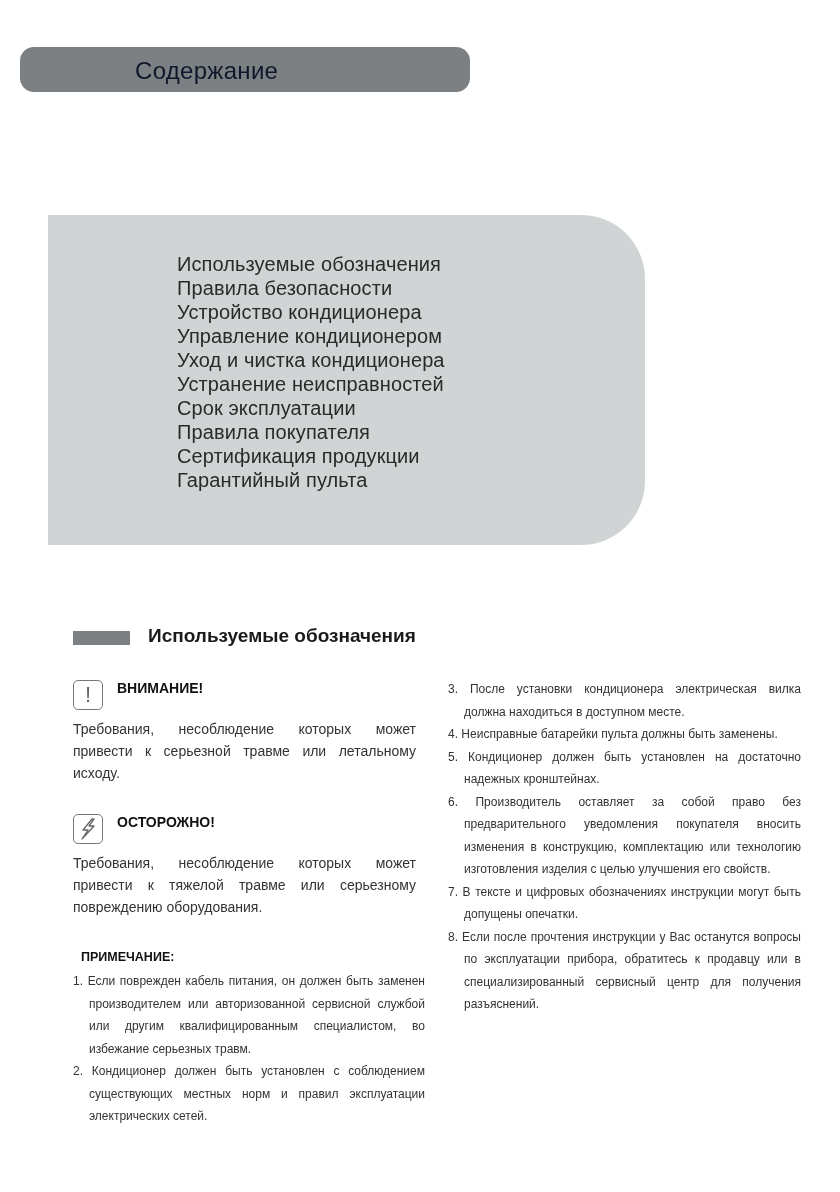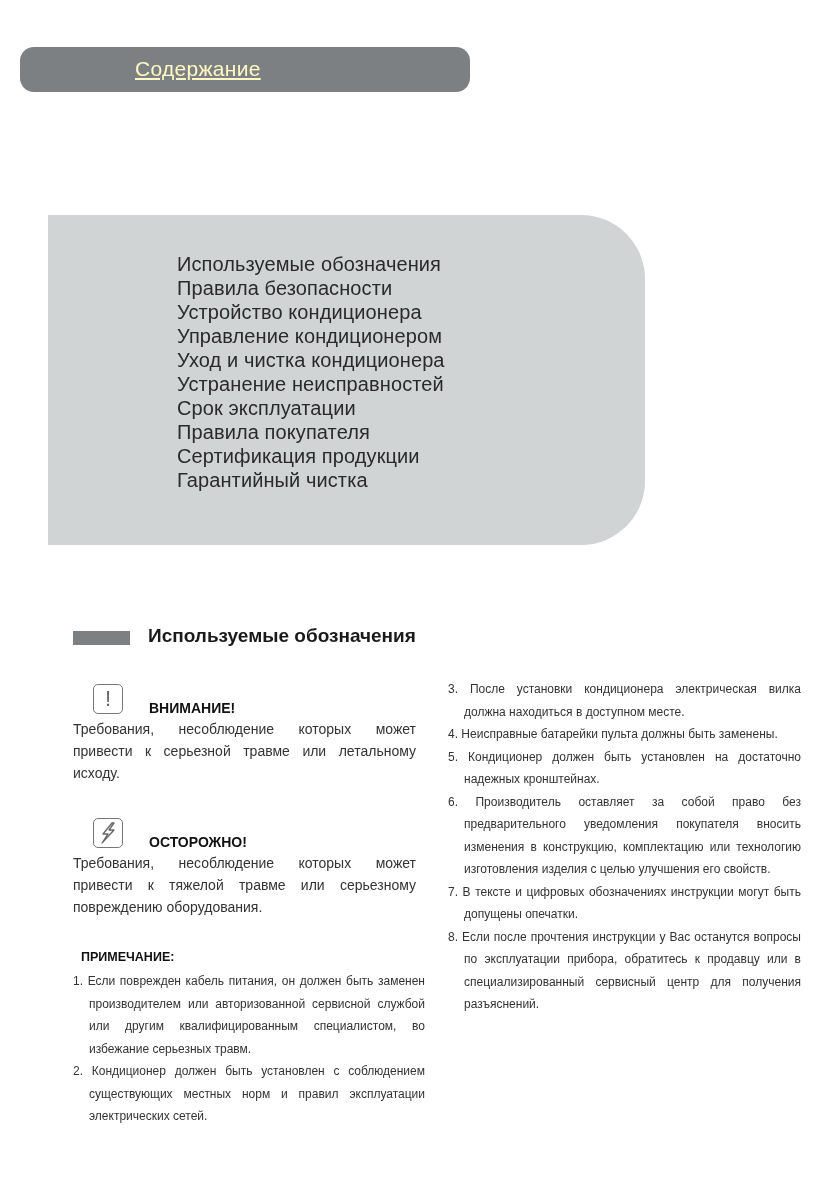--- a/index.html
+++ b/index.html
@@ -6,23 +6,22 @@
   body {
     width: 840px; height: 1192px; background: #ffffff; position: relative;
     font-family: "Liberation Sans", sans-serif; color: #222;
     overflow: hidden;
   }
   .header-pill {
     position: absolute; left: 20px; top: 47px; width: 450px; height: 45px;
     background: #7d8083; border-radius: 14px;
   }
   .header-pill span {
-    position: absolute; left: 115px; top: 10px; font-size: 21px; color: #fef9c3;
+    position: absolute; left: 115px; top: 10px; font-size: 24px; color: #0f172a;
     letter-spacing: 0.3px;
-    text-decoration: underline;
   }
   .toc-box {
     position: absolute; left: 48px; top: 215px; width: 597px; height: 330px;
     background: #d1d4d5; border-radius: 0 64px 64px 0;
   }
   .toc-list {
     position: absolute; left: 177px; top: 252px; margin: 0; padding: 0; list-style: none;
   }
   .toc-list li {
     font-size: 20px; line-height: 24px; color: #2a2a2a; letter-spacing: 0.1px;
@@ -37,21 +36,21 @@
   .col-right { position: absolute; left: 448px; top: 678px; width: 353px; }
   .icon-box {
     display: inline-block; width: 30px; height: 30px; border: 1.5px solid #777;
     border-radius: 5px; box-sizing: border-box; position: relative; vertical-align: bottom;
   }
   .icon-box.exclaim::after {
     content: "!"; position: absolute; left: 0; right: 0; top: 1px; text-align: center;
     font-size: 22px; color: #666; font-weight: normal;
   }
   .icon-box svg { position: absolute; left: 4px; top: 3px; }
-  .warn-head { display: flex; align-items: flex-end; gap: 26px; height: 34px; margin-left: 20px; }
+  .warn-head { display: flex; align-items: flex-start; gap: 14px; height: 34px; }
   .warn-head .label { font-size: 14px; font-weight: bold; color: #111; margin-bottom: -2px; }
   .para {
     font-size: 14px; line-height: 22px; color: #333; text-align: justify; margin: 4px 9px 0 0;
   }
   .block2 { margin-top: 30px; }
   .note-head { font-size: 12.5px; font-weight: bold; color: #111; margin-top: 32px; padding-left: 8px; }
   .num-list { margin: 6px 0 0 0; padding: 0; list-style: none; }
   .num-list li {
     font-size: 12px; line-height: 22.5px; color: #333; padding-left: 16px; text-indent: -16px;
     text-align: justify;
@@ -70,21 +69,21 @@
 <ul class="toc-list">
   <li>Используемые обозначения</li>
   <li>Правила безопасности</li>
   <li>Устройство кондиционера</li>
   <li>Управление кондиционером</li>
   <li>Уход и чистка кондиционера</li>
   <li>Устранение неисправностей</li>
   <li>Срок эксплуатации</li>
   <li>Правила покупателя</li>
   <li>Сертификация продукции</li>
-  <li>Гарантийный чистка</li>
+  <li>Гарантийный пульта</li>
 </ul>
 
 <div class="section-bar"></div>
 <div class="section-title">Используемые обозначения</div>
 
 <div class="col-left">
   <div class="warn-head">
     <span class="icon-box exclaim"></span>
     <span class="label">ВНИМАНИЕ!</span>
   </div>

